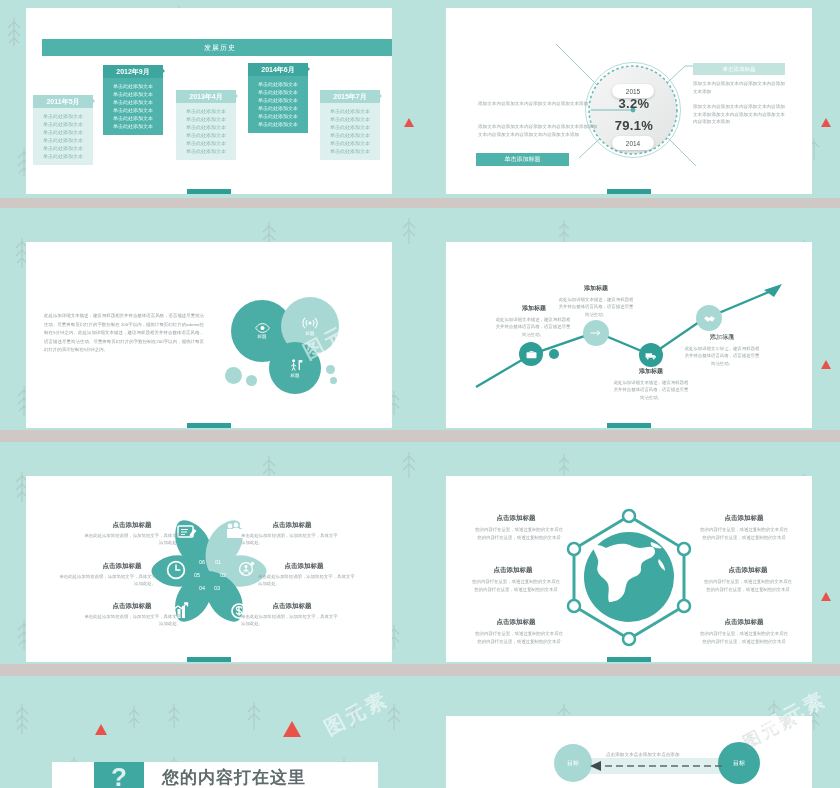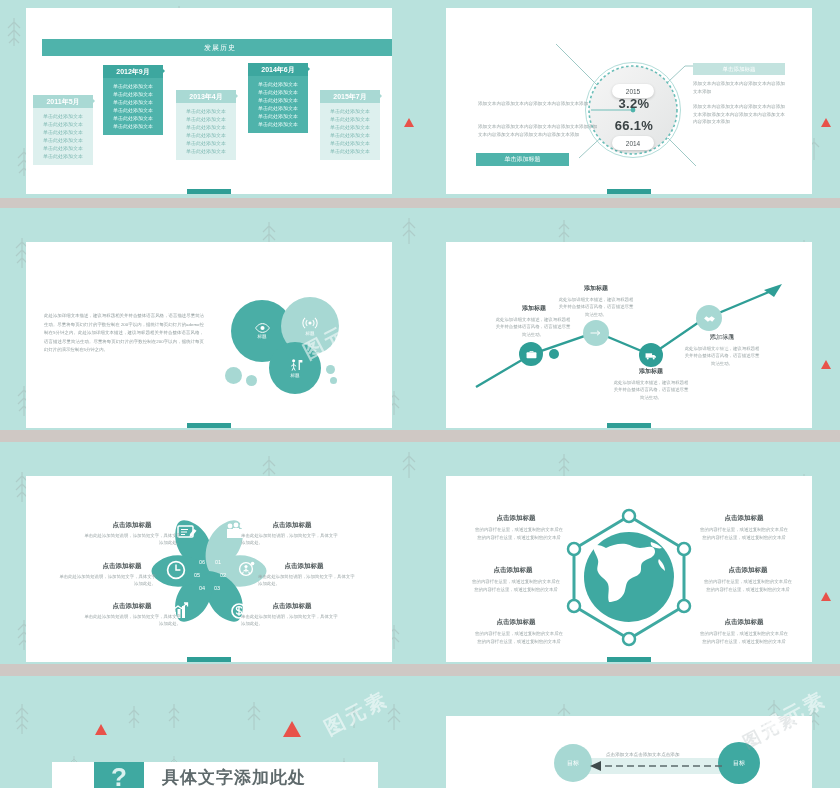--- a/index.html
+++ b/index.html
@@ -330,21 +330,21 @@
         </linearGradient>
       </defs>
       <circle cx="187" cy="102" r="44" fill="url(#g1)"></circle>
       <circle cx="187" cy="102" r="44" fill="none" stroke="#4fb3ab" stroke-width="1.6" stroke-dasharray="2.5 2.5" opacity=".85"></circle>
       <circle cx="187" cy="102" r="47.5" fill="none" stroke="#9fd3ce" stroke-width="1" opacity=".8"></circle>
       <path d="M145 102 H 185" stroke="#6fbdb7" stroke-width="1"></path>
       <circle cx="187" cy="102" r="2.4" fill="#4fb3ab"></circle>
     </svg>
     <div class="pill" style="left:166px;top:76px;width:42px;height:14px;">2015</div>
     <div class="pct" style="left:164px;top:88px;width:48px;text-align:center;">3.2%</div>
-    <div class="pct" style="left:164px;top:110px;width:48px;text-align:center;">66.1%</div>
+    <div class="pct" style="left:164px;top:110px;width:48px;text-align:center;">79.1%</div>
     <div class="pill" style="left:166px;top:128px;width:42px;height:14px;">2014</div>
 
     <div class="para" style="left:32px;top:92px;">添加文本内容添加文本内容添加文本内容添加文本添加</div>
     <div class="para" style="left:32px;top:115px;">添加文本内容添加文本内容添加文本内容添加文本添加添加文本内容添加文本内容添加文本内容添加文本添加</div>
     <div class="btn" style="left:30px;top:145px;width:93px;height:13px;">单击添加标题</div>
 
     <div class="cap" style="left:247px;top:55px;width:92px;height:12px;">单击添加标题</div>
     <div class="para" style="left:247px;top:72px;width:92px;">添加文本内容添加文本内容添加文本内容添加文本添加</div>
     <div class="para" style="left:247px;top:95px;width:92px;">添加文本内容添加文本内容添加文本内容添加文本添加添加文本内容添加文本内容添加文本内容添加文本添加</div>
     <div class="tab"></div>
@@ -540,21 +540,21 @@
     <div class="tx" style="left:252px;top:50px;text-align:center;">您的内容打在这里，或通过复制您的文本后在您的内容打在这里，或通过复制您的文本后</div>
     <div class="hd" style="left:252px;top:90px;width:100px;text-align:center;">点击添加标题</div>
     <div class="tx" style="left:256px;top:102px;text-align:center;">您的内容打在这里，或通过复制您的文本后在您的内容打在这里，或通过复制您的文本后</div>
     <div class="hd" style="left:248px;top:142px;width:100px;text-align:center;">点击添加标题</div>
     <div class="tx" style="left:252px;top:154px;text-align:center;">您的内容打在这里，或通过复制您的文本后在您的内容打在这里，或通过复制您的文本后</div>
     <div class="tab"></div>
   </div>
 
   <div class="slide s7" style="left:52px;top:762px;width:326px;height:26px;">
     <div class="qbox" style="left:42px;top:0;width:50px;height:30px;">?</div>
-    <div class="big" style="left:110px;top:4px;">具体文字添加此处</div>
+    <div class="big" style="left:110px;top:4px;">您的内容打在这里</div>
   </div>
 
   <div class="slide s8" style="left:446px;top:716px;width:366px;height:72px;">
     <div class="bar" style="left:130px;top:42px;width:160px;"></div>
     <div class="circ" style="left:108px;top:28px;width:38px;height:38px;background:#a7d8d3;">目标</div>
     <div class="circ" style="left:272px;top:26px;width:42px;height:42px;background:#3fa9a1;">目标</div>
     <div class="cap" style="left:160px;top:36px;">点击添加文本点击添加文本点击添加</div>
     <svg width="366" height="72" style="position:absolute;left:0;top:0;">
       <path d="M276 50 H 152" stroke="#5c6a6c" stroke-width="1.4" stroke-dasharray="7 4" fill="none"></path>
       <polygon points="144,50 155,45 155,55" fill="#3f4b4c"></polygon>

